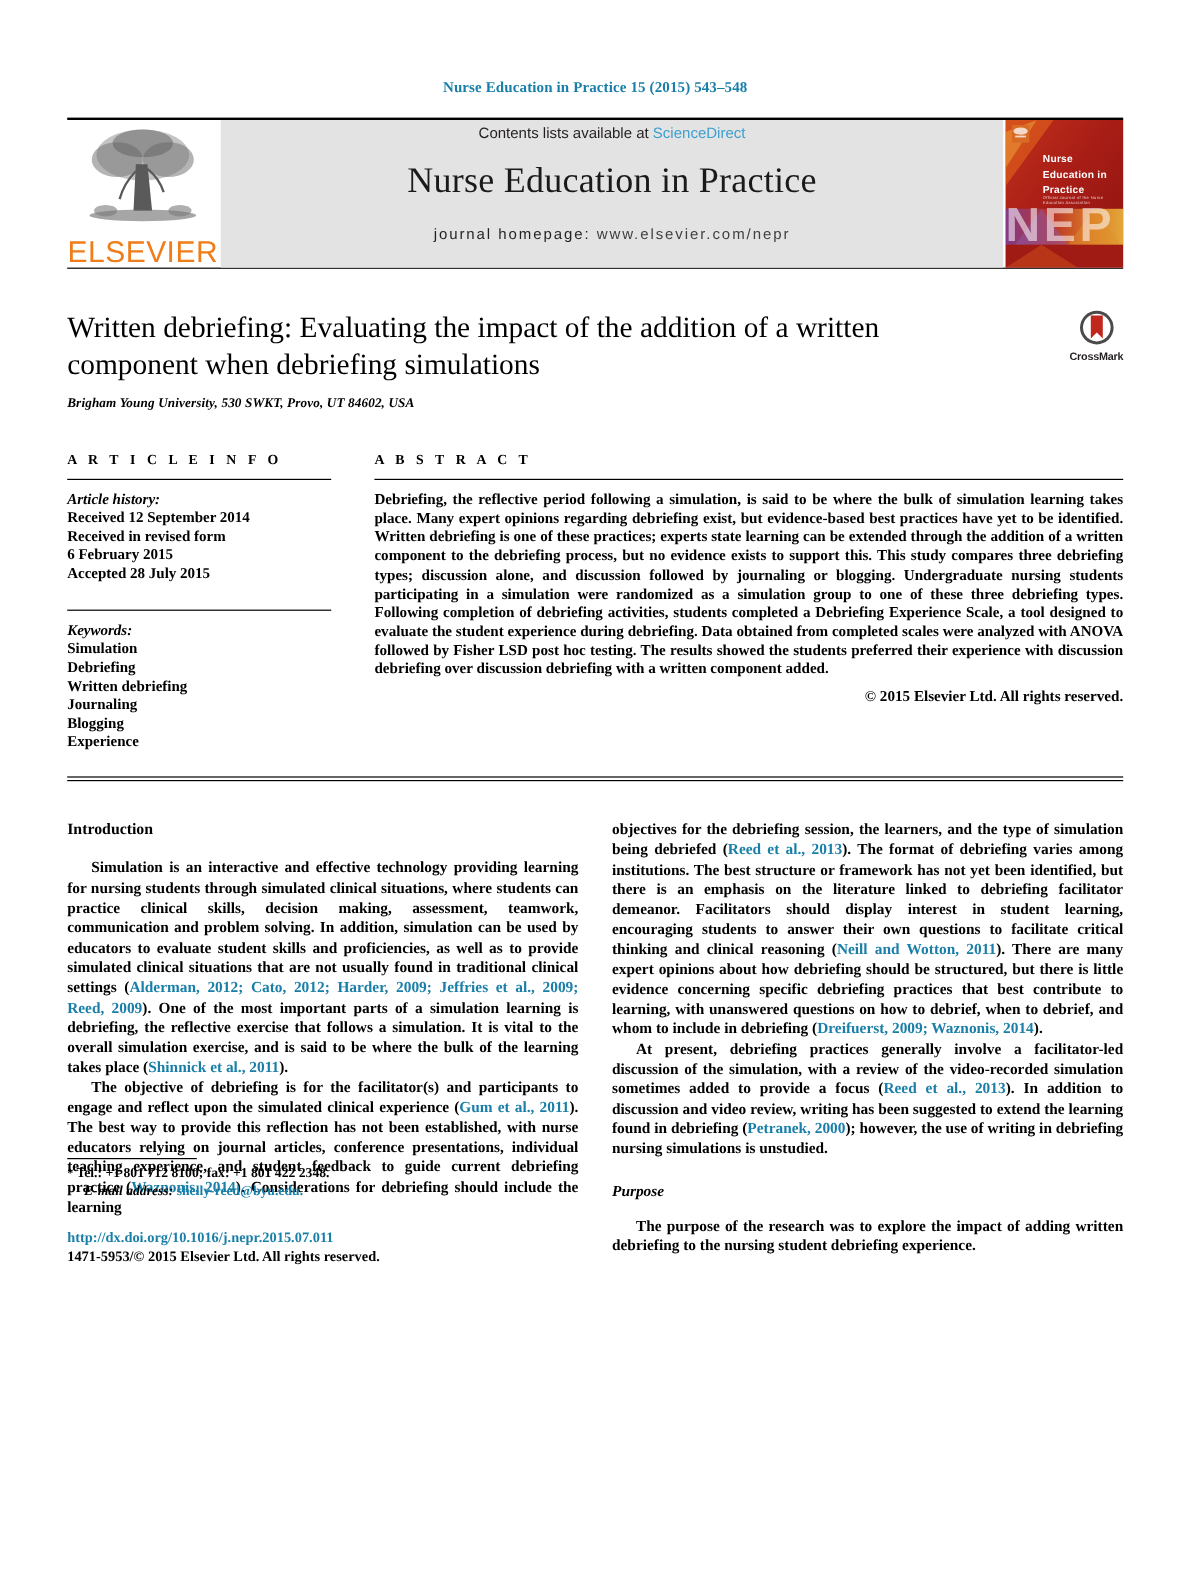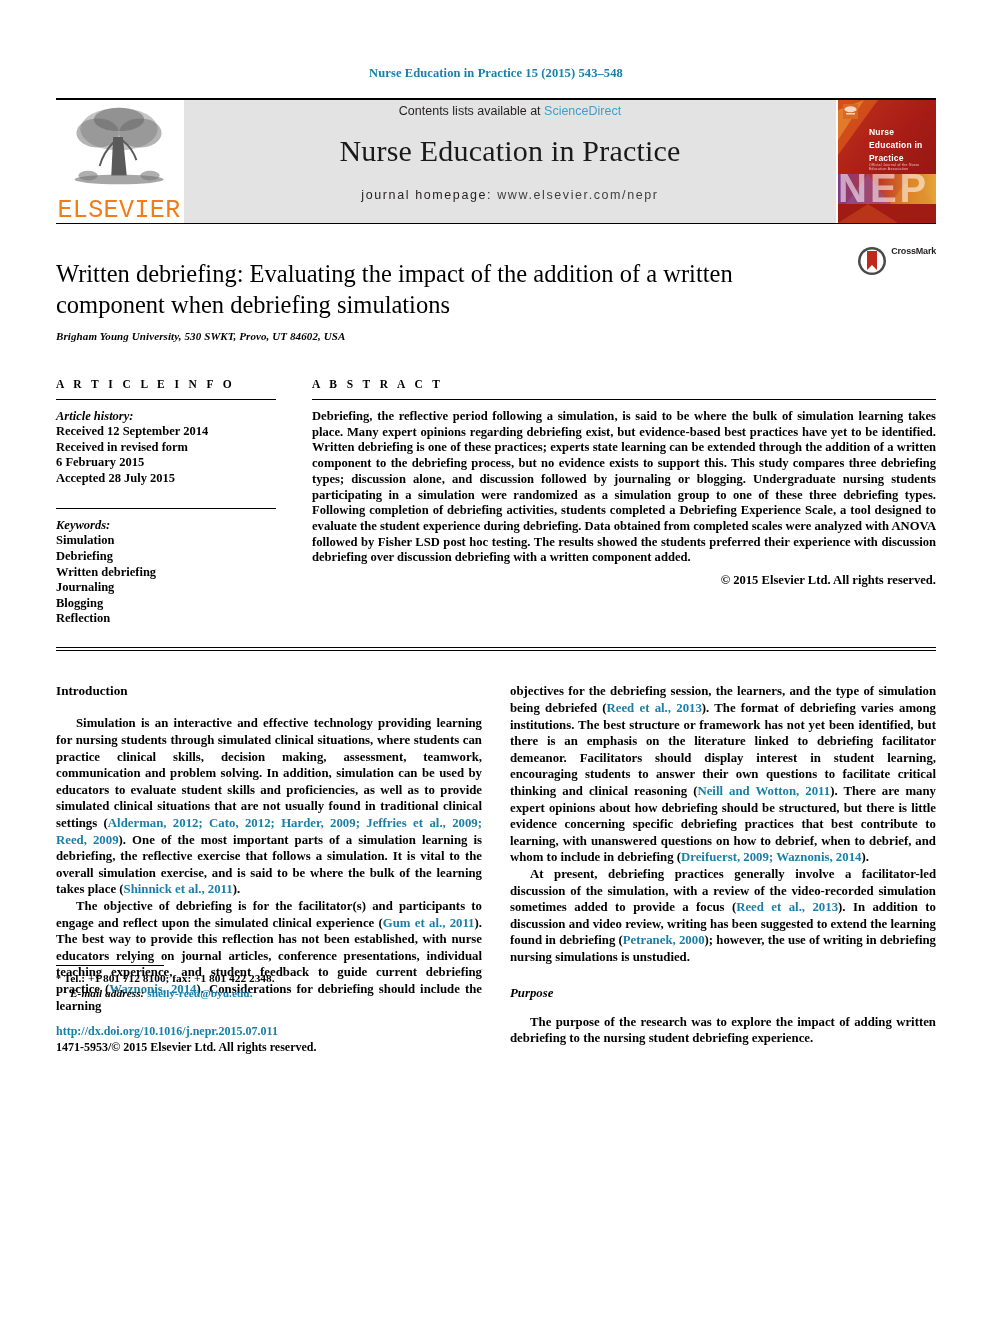--- a/index.html
+++ b/index.html
@@ -47,21 +47,21 @@
     flex: 0 0 126px;
     display: flex;
     flex-direction: column;
     align-items: center;
     justify-content: flex-start;
     padding-top: 4px;
     box-sizing: border-box;
   }
   .tree-svg { display:block; }
   .elsevier-word {
-    font-family: Liberation Mono, monospace;
+    font-family: Liberation Sans, sans-serif;
     color: #ef7d1a;
     font-size: 25px;
     letter-spacing: .4px;
     line-height: 1;
     margin-top: 5px;
   }
   .journal-box {
     flex: 1 1 auto;
     background: #e3e3e3;
     margin-left: 2px;
@@ -154,24 +154,25 @@
     font-size: 24.5px;
     line-height: 31px;
     color: #000;
     max-width: 770px;
     font-weight: normal;
     margin: 0;
   }
   .crossmark {
     position: absolute;
     right: 0;
-    top: 22px;
-    display: flex;
-    align-items: flex-start;
+    top: 34px;
+    display: flex;
+    align-items: center;
     gap: 4px;
+    flex-direction: column;
   }
   .crossmark-word {
     font-family: "Liberation Sans", sans-serif;
     font-size: 9px;
     font-weight: bold;
     color: #231f20;
     letter-spacing: -.2px;
   }
   .authors {
     font-family: "Liberation Serif", serif;
@@ -416,21 +417,21 @@
       <div class="info-line">Received in revised form</div>
       <div class="info-line">6 February 2015</div>
       <div class="info-line">Accepted 28 July 2015</div>
       <div class="thin-rule" style="margin-top:22px;"></div>
       <div class="kw-label">Keywords:</div>
       <div class="info-line">Simulation</div>
       <div class="info-line">Debriefing</div>
       <div class="info-line">Written debriefing</div>
       <div class="info-line">Journaling</div>
       <div class="info-line">Blogging</div>
-      <div class="info-line">Reflection</div>
+      <div class="info-line">Experience</div>
     </div>
 
     <div class="abstract-col">
       <div class="sec-head">A B S T R A C T</div>
       <div class="thin-rule"></div>
       <p class="abstract-text">Debriefing, the reflective period following a simulation, is said to be where the bulk of simulation learning takes place. Many expert opinions regarding debriefing exist, but evidence-based best practices have yet to be identified. Written debriefing is one of these practices; experts state learning can be extended through the addition of a written component to the debriefing process, but no evidence exists to support this. This study compares three debriefing types; discussion alone, and discussion followed by journaling or blogging. Undergraduate nursing students participating in a simulation were randomized as a simulation group to one of these three debriefing types. Following completion of debriefing activities, students completed a Debriefing Experience Scale, a tool designed to evaluate the student experience during debriefing. Data obtained from completed scales were analyzed with ANOVA followed by Fisher LSD post hoc testing. The results showed the students preferred their experience with discussion debriefing over discussion debriefing with a written component added.</p>
       <div class="copyright-line">© 2015 Elsevier Ltd. All rights reserved.</div>
     </div>
   </div>
 

